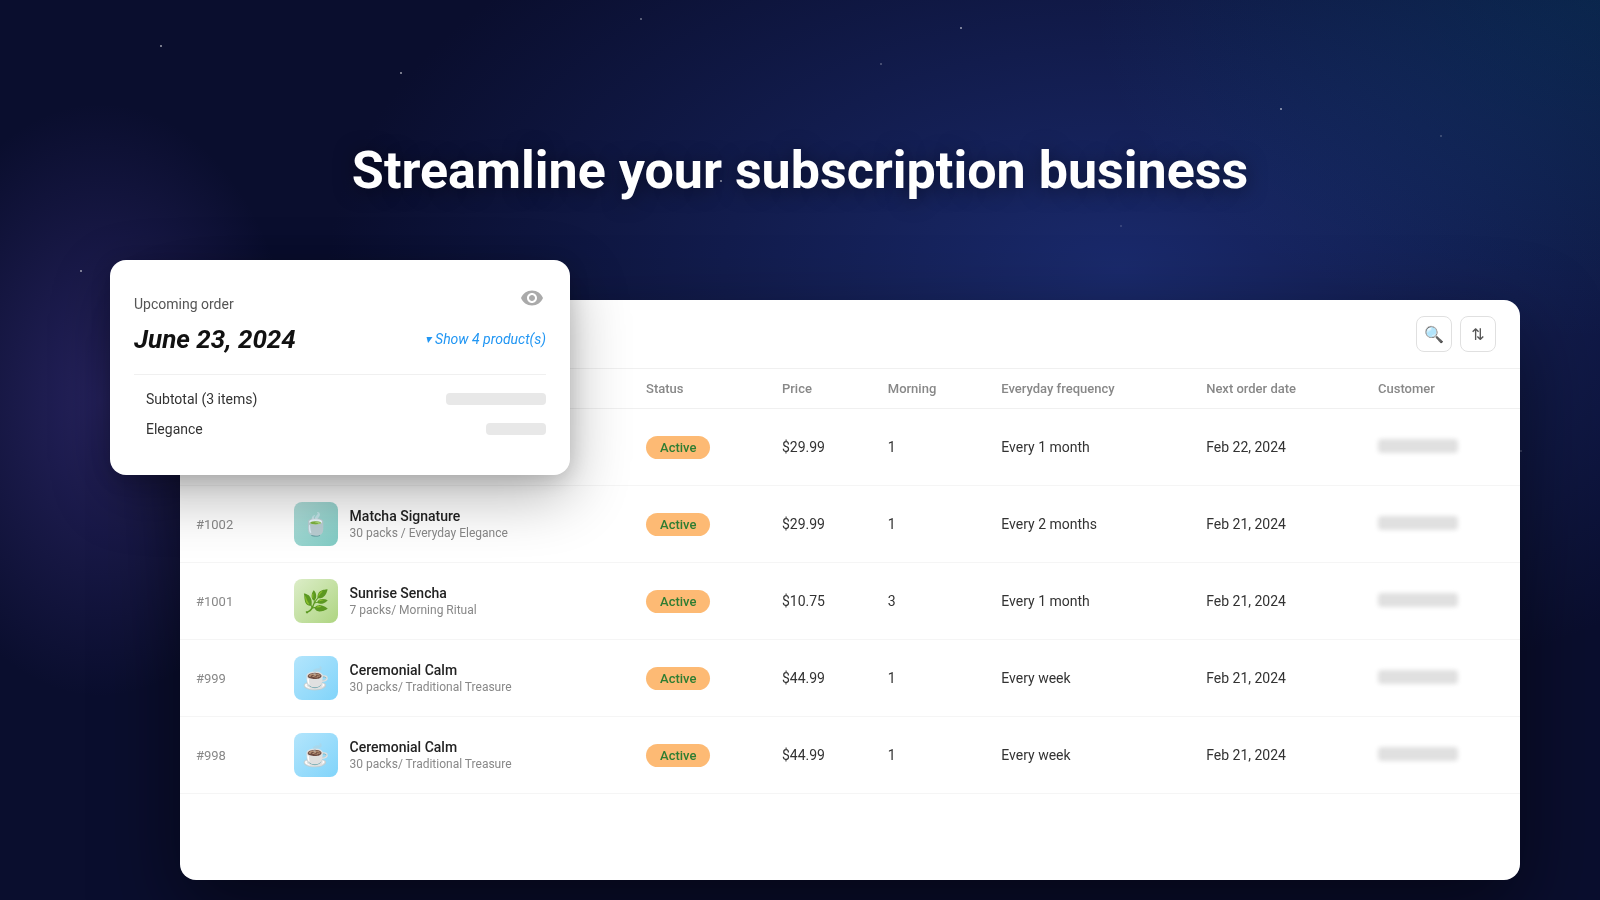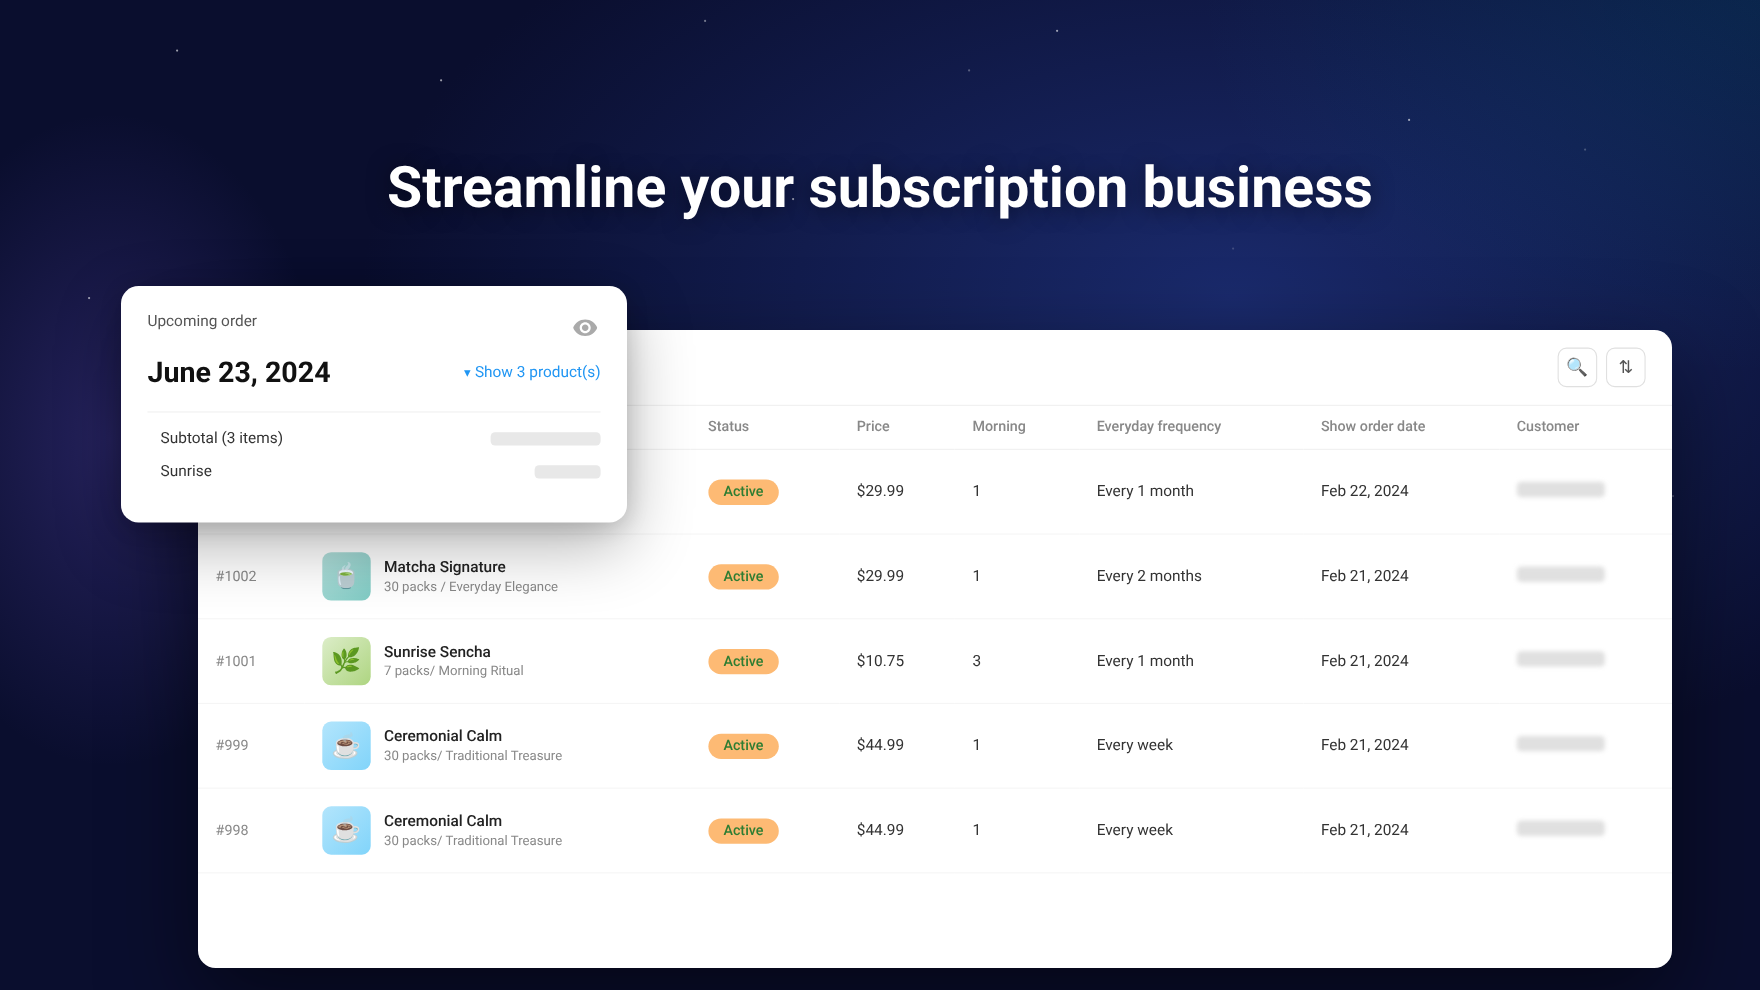--- a/index.html
+++ b/index.html
@@ -209,21 +209,21 @@
       background: white;
       border-radius: 16px;
       box-shadow: 0 20px 60px rgba(0,0,0,0.3), 0 4px 20px rgba(0,0,0,0.15);
       z-index: 10;
       padding: 24px;
     }
 
     .popup-header {
       display: flex;
       justify-content: space-between;
-      align-items: flex-start;
+      align-items: flex-end;
       margin-bottom: 12px;
     }
 
     .popup-title {
       font-size: 14px;
       color: #555;
       font-weight: 400;
     }
 
     .popup-eye-icon {
@@ -235,20 +235,21 @@
       color: #999;
       font-size: 18px;
       cursor: pointer;
     }
 
     .popup-date-row {
       display: flex;
       justify-content: space-between;
       align-items: center;
       margin-bottom: 20px;
+      font-style: italic;
     }
 
     .popup-date {
       font-size: 26px;
       font-weight: 700;
       color: #111;
     }
 
     .popup-show-products {
       display: flex;
@@ -338,21 +339,21 @@
   <div class="table-container">
     <table>
       <thead>
         <tr>
           <th></th>
           <th></th>
           <th>Status</th>
           <th>Price</th>
           <th>Morning</th>
           <th>Everyday frequency</th>
-          <th>Show order date</th>
+          <th>Next order date</th>
           <th>Customer</th>
         </tr>
       </thead>
       <tbody id="table-body">
       <tr>
       <td>
         <span class="row-id"></span>
       </td>
       <td>
         <div class="product-cell">
@@ -492,30 +493,30 @@
       <svg width="22" height="16" viewBox="0 0 22 16" fill="none">
         <path d="M11 0.5C6 0.5 1.73 3.61 0 8c1.73 4.39 6 7.5 11 7.5s9.27-3.11 11-7.5C20.27 3.61 16 0.5 11 0.5zm0 12.5c-2.76 0-5-2.24-5-5s2.24-5 5-5 5 2.24 5 5-2.24 5-5 5zm0-8c-1.66 0-3 1.34-3 3s1.34 3 3 3 3-1.34 3-3-1.34-3-3-3z" fill="#aaa"></path>
       </svg>
     </div>
   </div>
 
   <div class="popup-date-row">
     <span class="popup-date">June 23, 2024</span>
     <div class="popup-show-products">
       <span class="chevron">▾</span>
-      <span>Show 3 product(s)</span>
+      <span>Show 4 product(s)</span>
     </div>
   </div>
 
   <div class="popup-divider"></div>
 
   <div class="popup-line">
     <span class="popup-line-label">Subtotal (3 items)</span>
     <div class="popup-line-value"></div>
   </div>
 
   <div class="popup-line">
-    <span class="popup-line-label">Sunrise</span>
+    <span class="popup-line-label">Elegance</span>
     <div class="popup-line-value short"></div>
   </div>
 
 
 </div>
 
 </body></html>

